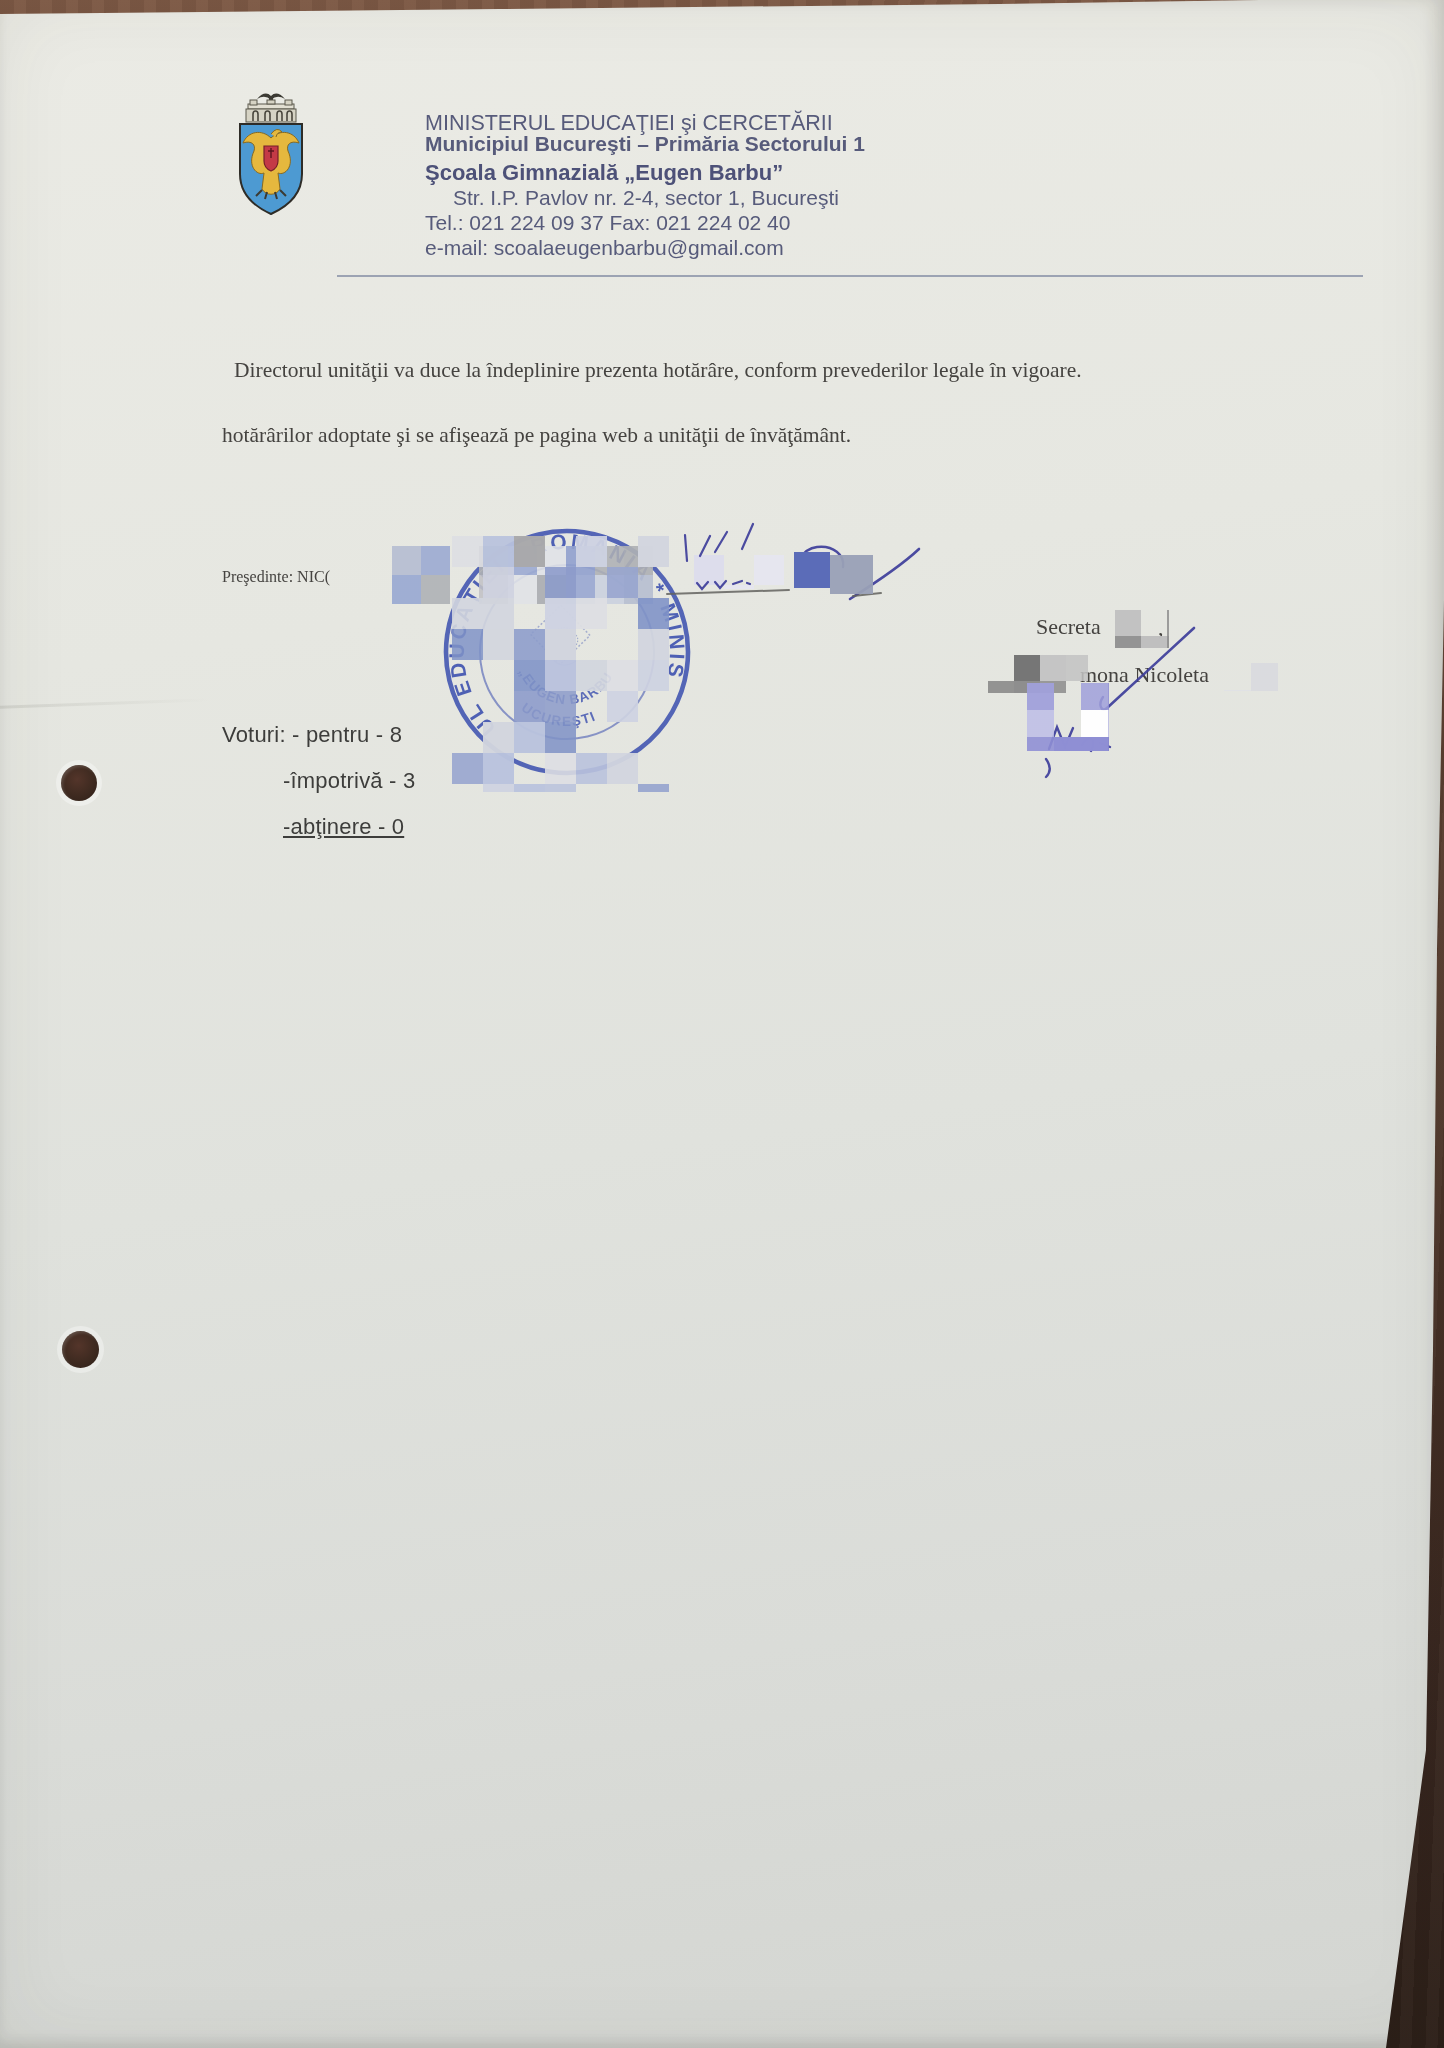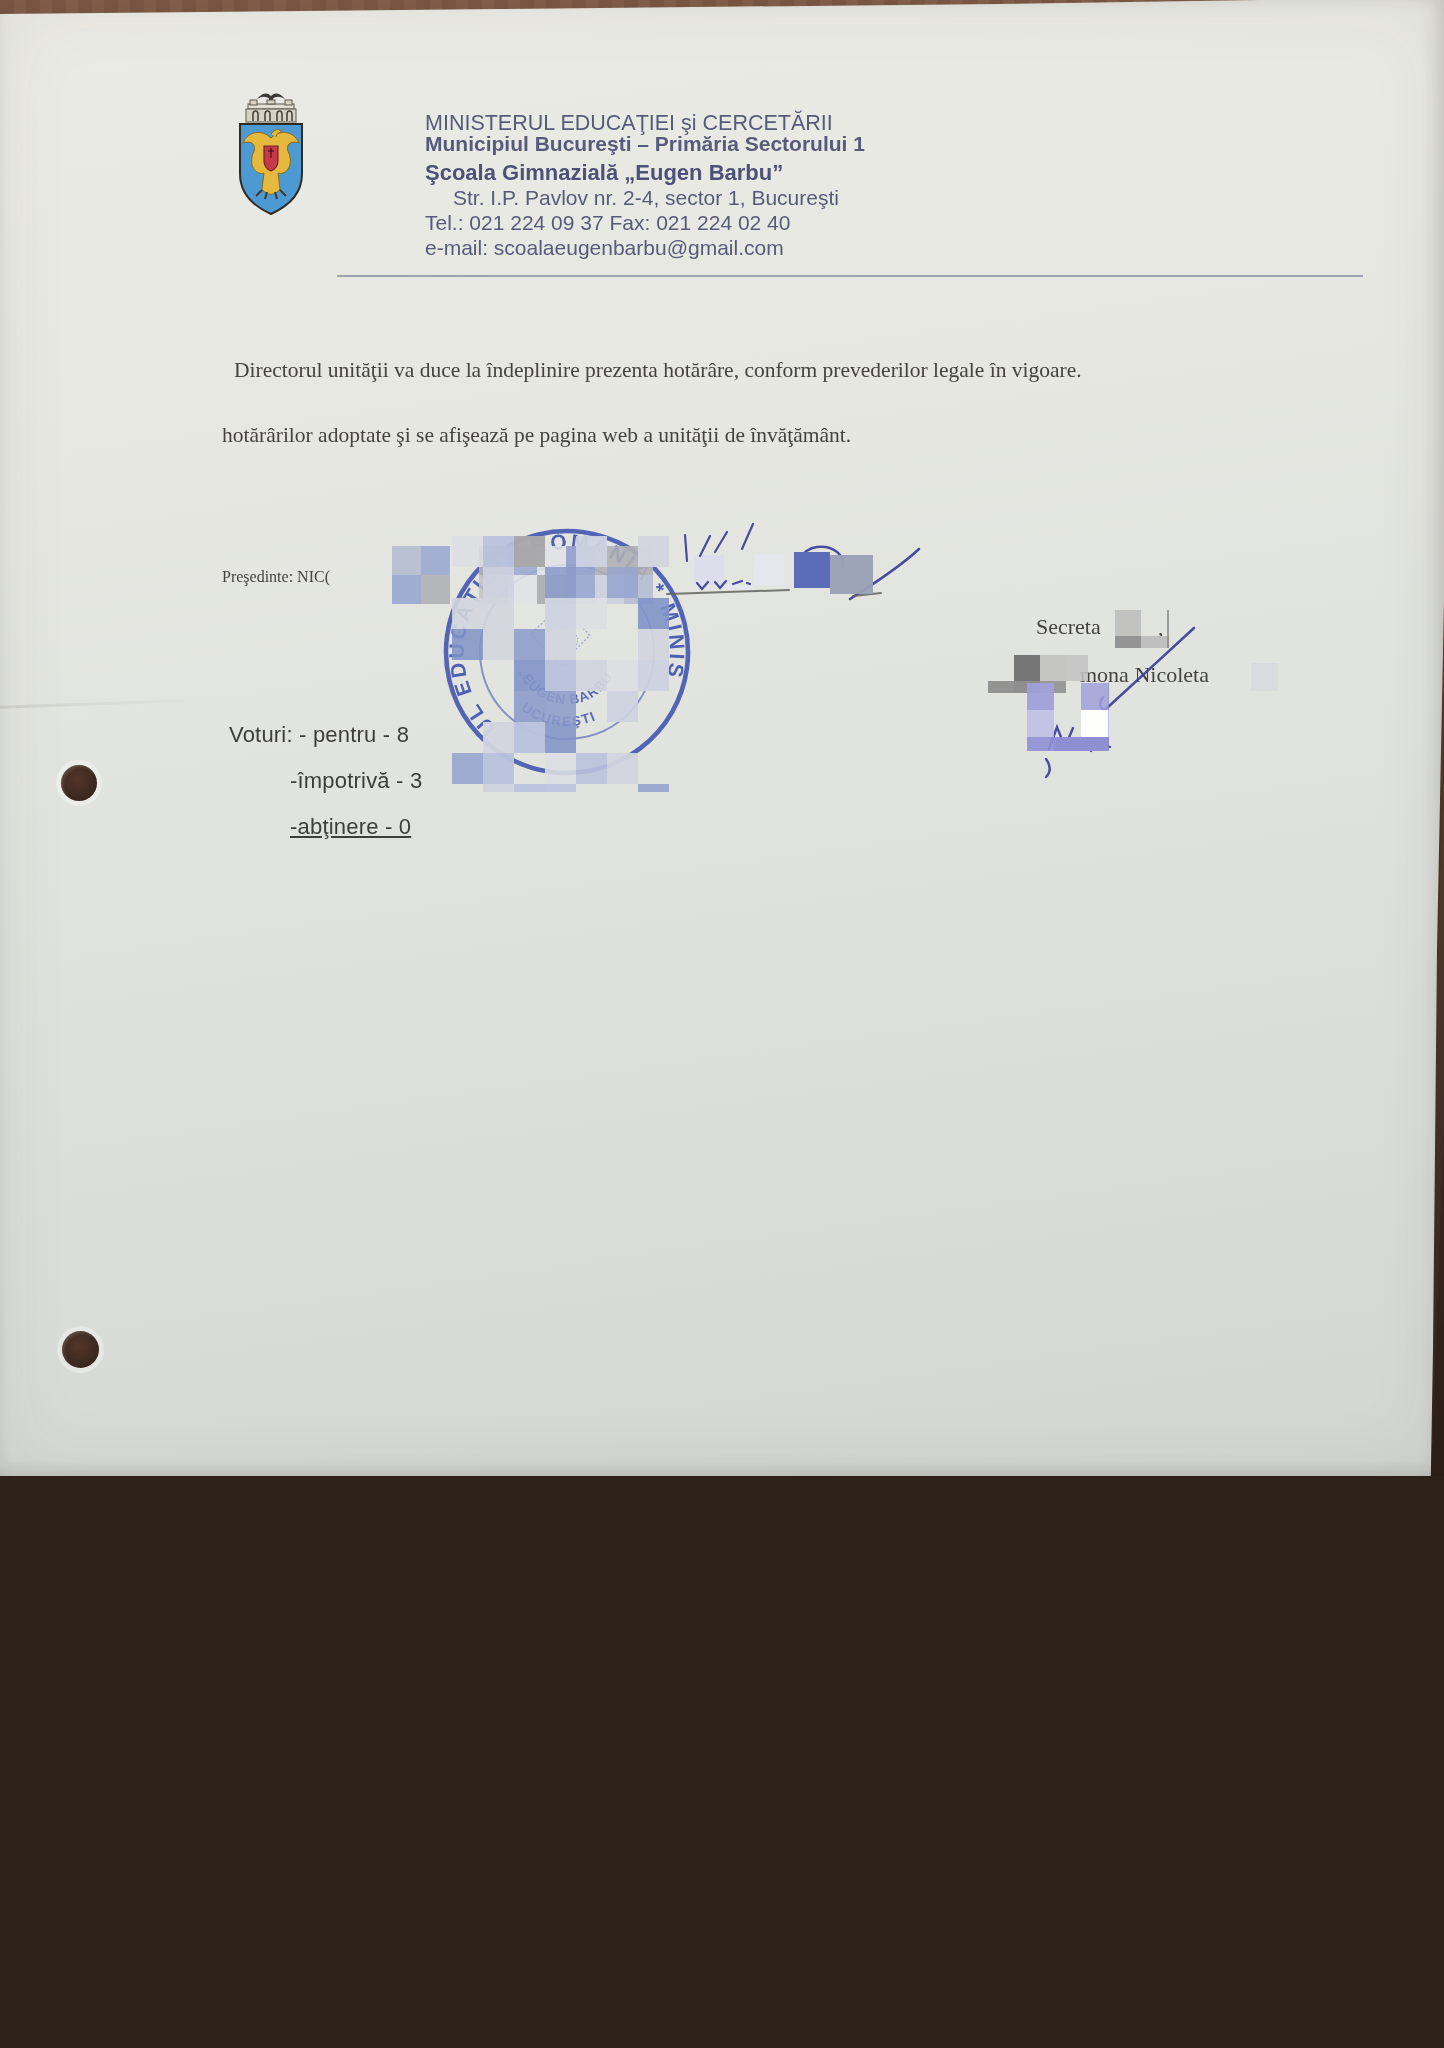--- a/index.html
+++ b/index.html
@@ -1,30 +1,30 @@
 <!DOCTYPE html>
 <html><head>
 <meta charset="utf-8">
 <style>
   html,body{margin:0;padding:0;background:#2e211a;}
-  .scene{position:relative;width:1444px;height:1476px;overflow:hidden;
+  .scene{position:relative;width:1444px;height:2048px;overflow:hidden;
          background:linear-gradient(180deg,#7d5945 0%,#6e4d3b 6%,#553b2d 45%,#3a2820 80%,#2c1f18 100%);}
   .scene::before{content:"";position:absolute;inset:0;
      background:repeating-linear-gradient(92deg,rgba(0,0,0,.10) 0 14px,rgba(255,255,255,.05) 14px 26px);
      opacity:.45;}
   .paper{position:absolute;inset:0;
      background:linear-gradient(172deg,#ebebe5 0%,#e6e7e1 30%,#e0e2dd 55%,#dadcd8 78%,#d3d5d1 100%);
      clip-path:polygon(0px 14px,500px 9px,1000px 4px,1260px 0px,1444px 0px,1444px 600px,
                        1437px 950px,1433px 1350px,1426px 1750px,1386px 2048px,0px 2048px);
      box-shadow:inset 0 0 80px rgba(60,55,40,.07), inset -10px 0 16px rgba(40,30,20,.10),
                 inset 0 -8px 14px rgba(40,30,20,.06);}
   .abs{position:absolute;}
   .hsans{font-family:"Liberation Sans",sans-serif;color:#575b7b;font-size:21px;white-space:nowrap;}
   .serif{font-family:"Liberation Serif",serif;color:#454340;font-size:21.5px;white-space:nowrap;}
-  .sans2{font-family:"Liberation Sans",sans-serif;color:#3d3d3b;font-size:22px;white-space:nowrap;letter-spacing:.2px;margin-left:7px;}
+  .sans2{font-family:"Liberation Sans",sans-serif;color:#3d3d3b;font-size:22px;white-space:nowrap;letter-spacing:.2px;}
   .divider{background:#8e96aa;opacity:.85;}
   .hole{border-radius:50%;background:radial-gradient(circle at 45% 40%,#54352a 0%,#3e2a20 55%,#2e1f18 100%);
         box-shadow:0 0 0 5px rgba(255,255,255,.35), inset 2px 2px 3px rgba(255,255,255,.15);}
   .crease{background:linear-gradient(90deg,rgba(95,95,85,.14),rgba(95,95,85,0));}
   .mosaic{position:absolute;overflow:hidden;}
   .mcell{position:absolute;}
   .block{position:absolute;}
   svg{display:block;}
 </style>
 </head>

